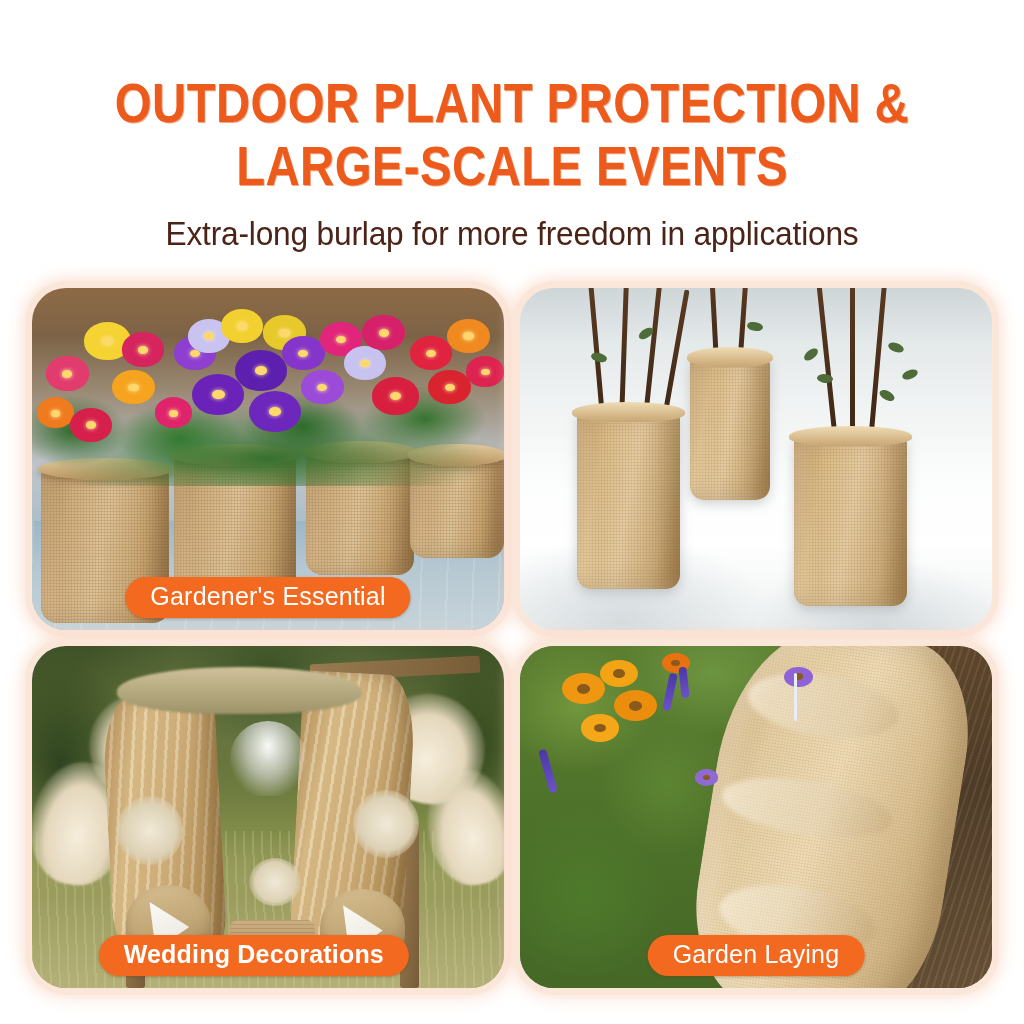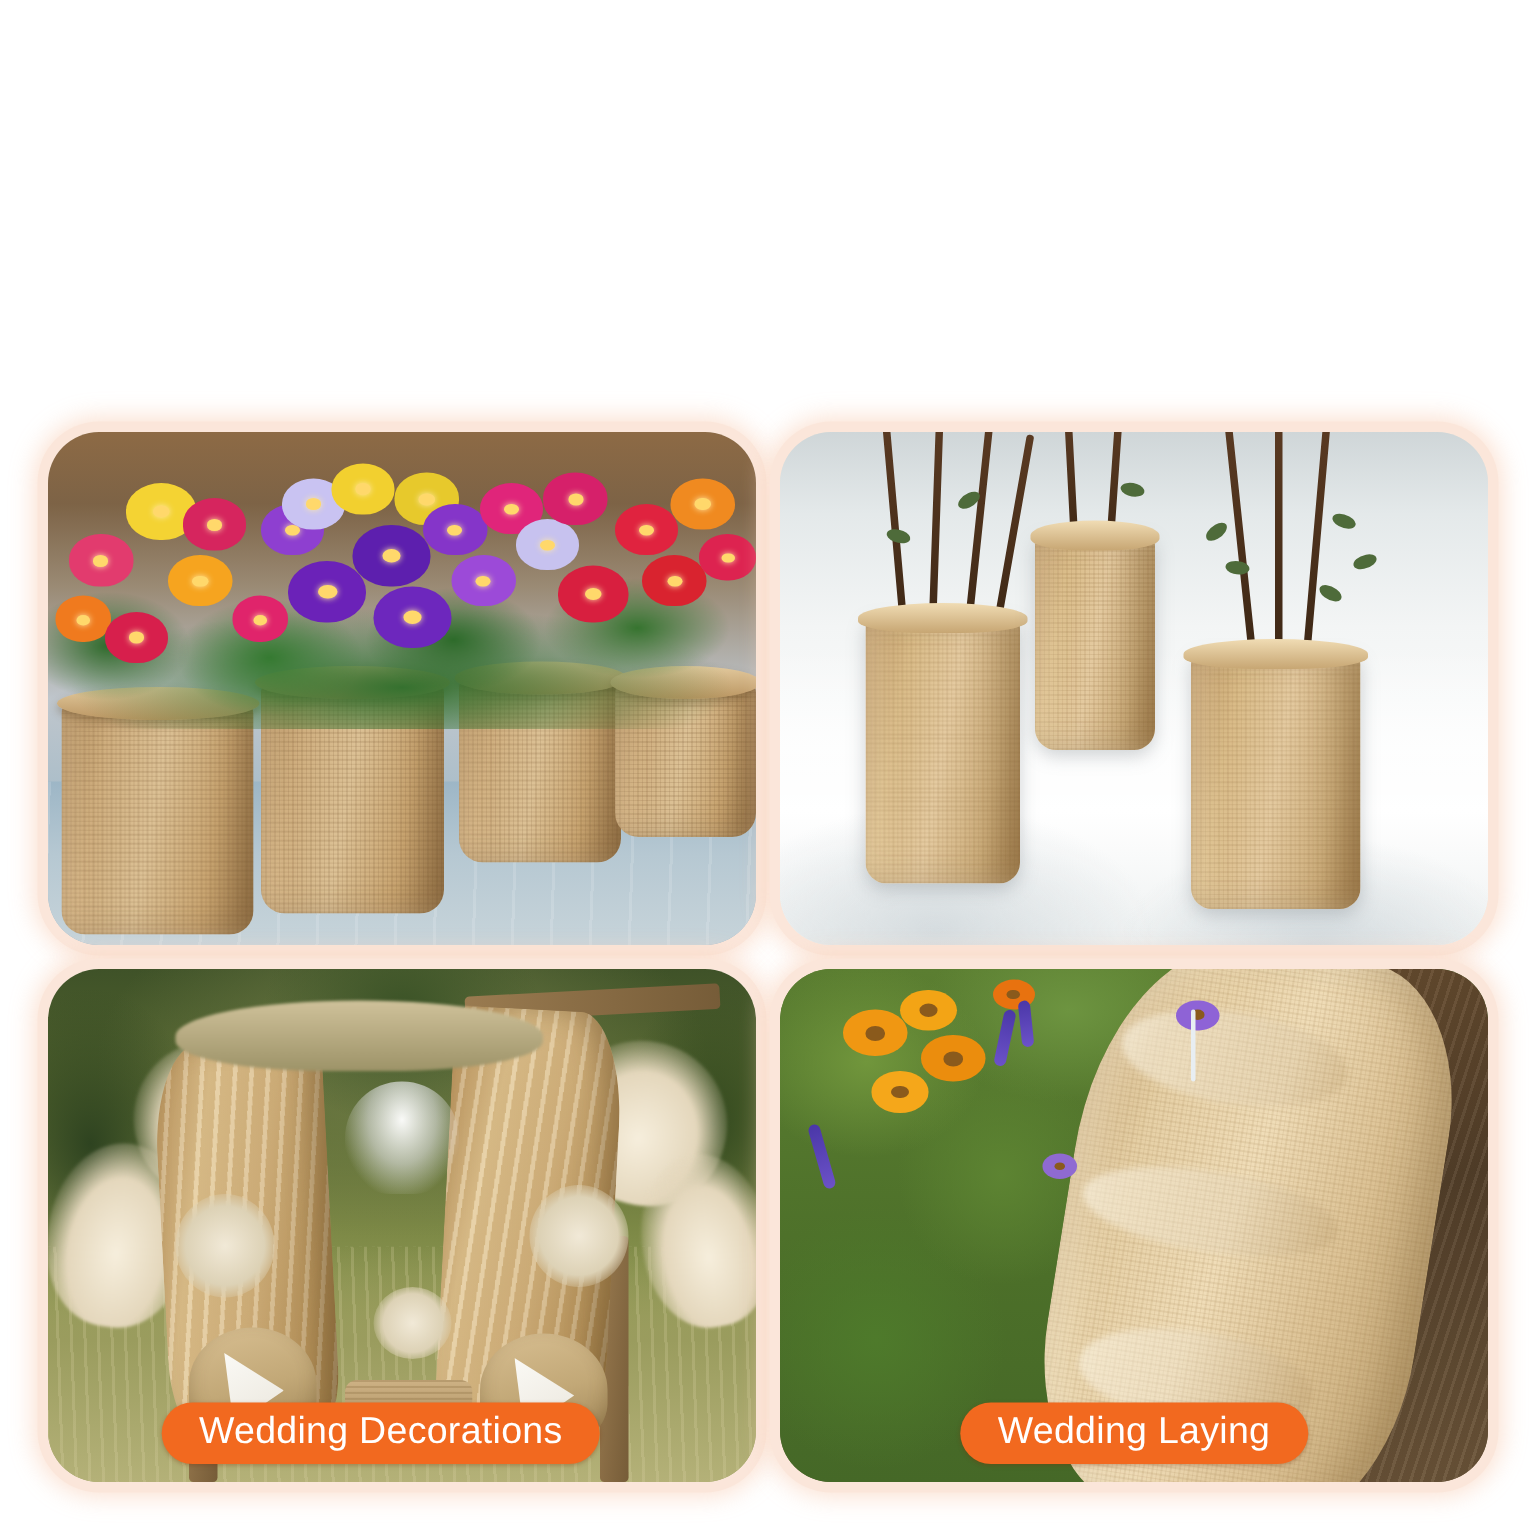--- a/index.html
+++ b/index.html
@@ -71,21 +71,21 @@
     color:#ffffff;
     font-size:25px;
     font-weight:normal;
     line-height:25px;
     letter-spacing:0.2px;
     padding:7px 25px 9px;
     border-radius:22px;
     white-space:nowrap;
     box-shadow:0 1px 3px rgba(120,50,10,0.35);
   }
-  .badge.b-shift-left { left:47%; }
+  .badge.b-shift-left { left:47%;font-weight:bold; }
 
   
   .p1-bg {
     position:absolute; inset:0;
     background:
       linear-gradient(180deg,#8d6a45 0%,#7d6346 14%,#9a8a74 30%,#bfc6cc 52%,#a9bdc9 72%,#9fb6c6 100%);
   }
   .p1-deck {
     position:absolute; left:0; right:0; bottom:0; height:32%;
     background:
@@ -255,20 +255,25 @@
   .fl{ position:absolute; border-radius:50%; }
   .fl::after{ content:""; position:absolute; left:34%; top:34%; width:32%; height:32%; border-radius:50%; background:#8a5a1c; }
   .spike{ position:absolute; width:8px; border-radius:4px; background:linear-gradient(180deg,#4a37a8,#6c52c8); }
   .stake{ position:absolute; width:3px; background:#e8eef2; border-radius:2px; }
 </style>
 </head>
 <body>
 
 <div class="page">
 
+  <div class="header">
+    <div class="title-line">OUTDOOR PLANT PROTECTION &amp;</div>
+    <div class="title-line">LARGE-SCALE EVENTS</div>
+    <div class="subtitle">Extra-long burlap for more freedom in applications</div>
+  </div>
 
   <div class="grid">
 
     <div class="panel">
       <div class="panel-scene">
         <div class="p1-bg"></div>
         <div class="p1-deck"></div>
 
         <div class="sack s1"></div>
         <div class="sack s2"></div>
@@ -295,20 +300,21 @@
         <div class="bl" style="left:57%;top:24%;width:9%;height:10%;background:#9c4ad8;"></div>
         <div class="bl" style="left:61%;top:10%;width:9%;height:10%;background:#e0257a;"></div>
         <div class="bl" style="left:66%;top:17%;width:9%;height:10%;background:#c7c2ef;"></div>
         <div class="bl" style="left:70%;top:8%;width:9%;height:10%;background:#d6206a;"></div>
         <div class="bl" style="left:72%;top:26%;width:10%;height:11%;background:#d81f3f;"></div>
         <div class="bl" style="left:80%;top:14%;width:9%;height:10%;background:#e0233f;"></div>
         <div class="bl" style="left:84%;top:24%;width:9%;height:10%;background:#d9232f;"></div>
         <div class="bl" style="left:88%;top:9%;width:9%;height:10%;background:#f08a20;"></div>
         <div class="bl" style="left:92%;top:20%;width:8%;height:9%;background:#dd2350;"></div>
       </div>
+      <div class="badge">Gardener's Essential</div>
     </div>
 
     <div class="panel">
       <div class="panel-scene">
         <div class="p2-bg"></div>
         <div class="p2-drift"></div>
 
         <div class="stick" style="left:17%;top:-2%;height:40%;transform:rotate(-5deg);"></div>
         <div class="stick" style="left:21%;top:-3%;height:42%;transform:rotate(2deg);"></div>
         <div class="stick" style="left:26%;top:-2%;height:40%;transform:rotate(6deg);"></div>
@@ -384,17 +390,17 @@
         <div class="fl" style="left:20%;top:13%;width:9%;height:9%;background:#eb8d0d;"></div>
         <div class="fl" style="left:13%;top:20%;width:8%;height:8%;background:#f5a71a;"></div>
         <div class="fl" style="left:30%;top:2%;width:6%;height:6%;background:#e8720f;"></div>
         <div class="spike" style="left:31%;top:8%;height:11%;transform:rotate(12deg);"></div>
         <div class="spike" style="left:5%;top:30%;height:13%;transform:rotate(-16deg);"></div>
         <div class="spike" style="left:34%;top:6%;height:9%;transform:rotate(-6deg);"></div>
         <div class="fl" style="left:37%;top:36%;width:5%;height:5%;background:#8f6ad2;"></div>
         <div class="fl" style="left:56%;top:6%;width:6%;height:6%;background:#8e63d6;"></div>
         <div class="stake" style="left:58%;top:8%;height:14%;"></div>
       </div>
-      <div class="badge">Wedding Laying</div>
+      <div class="badge">Garden Laying</div>
     </div>
 
   </div>
 </div>
 
 </body></html>

